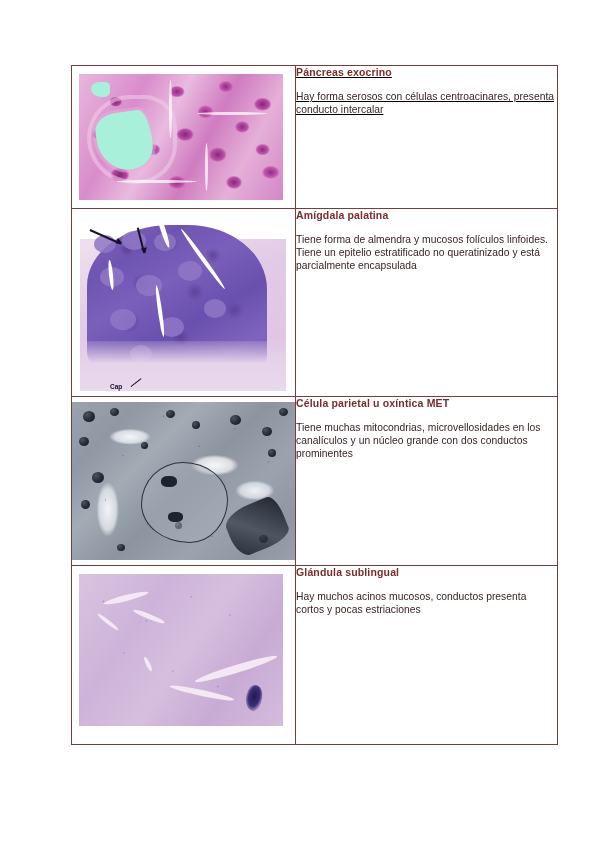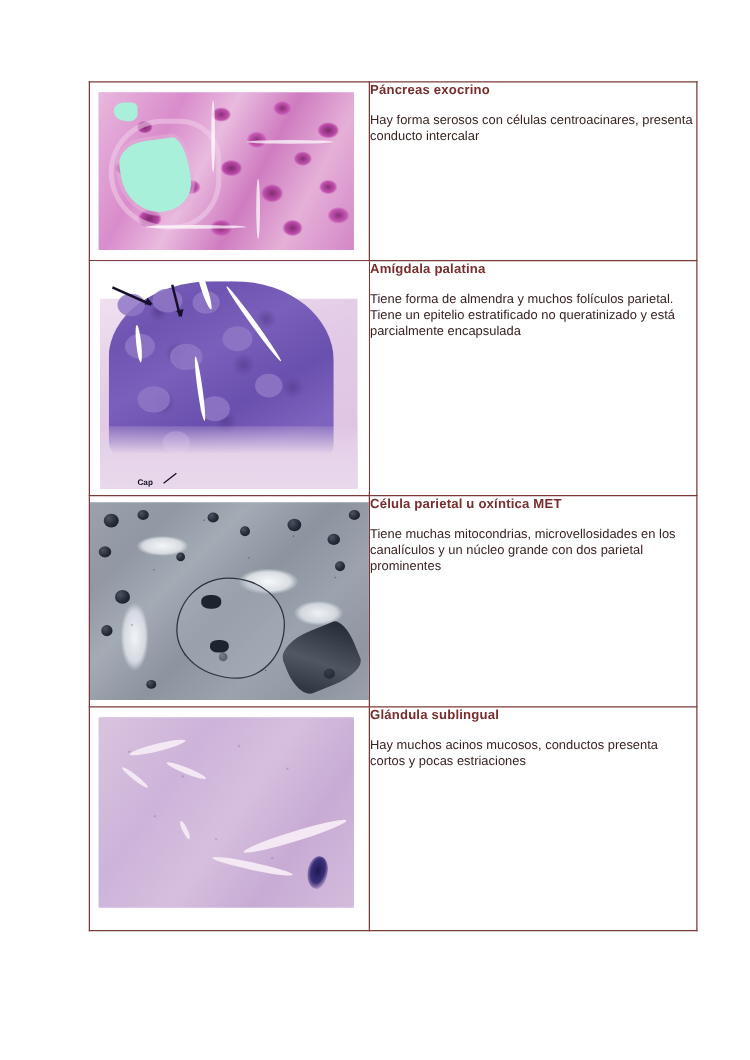--- a/index.html
+++ b/index.html
@@ -41,21 +41,21 @@
   }
   td.img-cell {
     width: 223px;
     padding: 0;
   }
   td.txt-cell {
     width: 261px;
     padding: 9px 10px 8px 11px;
   }
 
-  .row-h-1 { height: 140px; }
+  .row-h-1 { height: 140px; text-decoration: underline; }
   .row-h-2 { height: 188px; }
   .row-h-3 { height: 169px; }
   .row-h-4 { height: 179px; margin-top: 37px; }
 
   
   .title {
     font-size: 10.5px;
     font-weight: bold;
     color: #7a2c2c;
     letter-spacing: 0.15px;
@@ -375,21 +375,21 @@
               <div class="tonsil-arrow" style="left:16px;top:16px;width:34px;transform:rotate(24deg);"></div>
               <div class="tonsil-arrow" style="left:64px;top:14px;width:26px;transform:rotate(76deg);"></div>
 
               <div class="tonsil-cap-line"></div>
               <div class="tonsil-cap-label">Cap</div>
             </div>
           </div>
         </td>
         <td class="txt-cell">
           <p class="title">Amígdala palatina</p>
-          <p class="body-text">Tiene forma de almendra y muchos folículos parietal. Tiene un epitelio estratificado no queratinizado y está parcialmente encapsulada</p>
+          <p class="body-text">Tiene forma de almendra y mucosos folículos linfoides. Tiene un epitelio estratificado no queratinizado y está parcialmente encapsulada</p>
         </td>
       </tr>
 
       <tr class="row-h-3">
         <td class="img-cell">
           <div class="fig fig-tem">
             <div class="tem-grain"></div>
 
             <div class="tem-granule" style="left:5%;top:6%;width:12px;height:11px;"></div>
             <div class="tem-granule" style="left:17%;top:4%;width:9px;height:8px;"></div>
@@ -410,21 +410,21 @@
             <div class="tem-nucleus">
               <div class="tem-nucleolus" style="left:22%;top:16%;width:16px;height:11px;"></div>
               <div class="tem-nucleolus" style="left:30%;top:62%;width:15px;height:10px;"></div>
             </div>
 
             <div class="tem-mito"></div>
           </div>
         </td>
         <td class="txt-cell">
           <p class="title">Célula parietal u oxíntica MET</p>
-          <p class="body-text">Tiene muchas mitocondrias, microvellosidades en los canalículos y un núcleo grande con dos parietal prominentes</p>
+          <p class="body-text">Tiene muchas mitocondrias, microvellosidades en los canalículos y un núcleo grande con dos conductos prominentes</p>
         </td>
       </tr>
 
       <tr class="row-h-4">
         <td class="img-cell">
           <div class="fig fig-subling">
             <div class="sub-duct" style="left:12%;top:14%;width:46px;height:6px;transform:rotate(-14deg);"></div>
             <div class="sub-duct" style="left:26%;top:26%;width:34px;height:5px;transform:rotate(22deg);"></div>
             <div class="sub-duct" style="left:8%;top:30%;width:26px;height:4px;transform:rotate(38deg);"></div>
             <div class="sub-duct" style="left:56%;top:60%;width:86px;height:8px;transform:rotate(-17deg);"></div>

